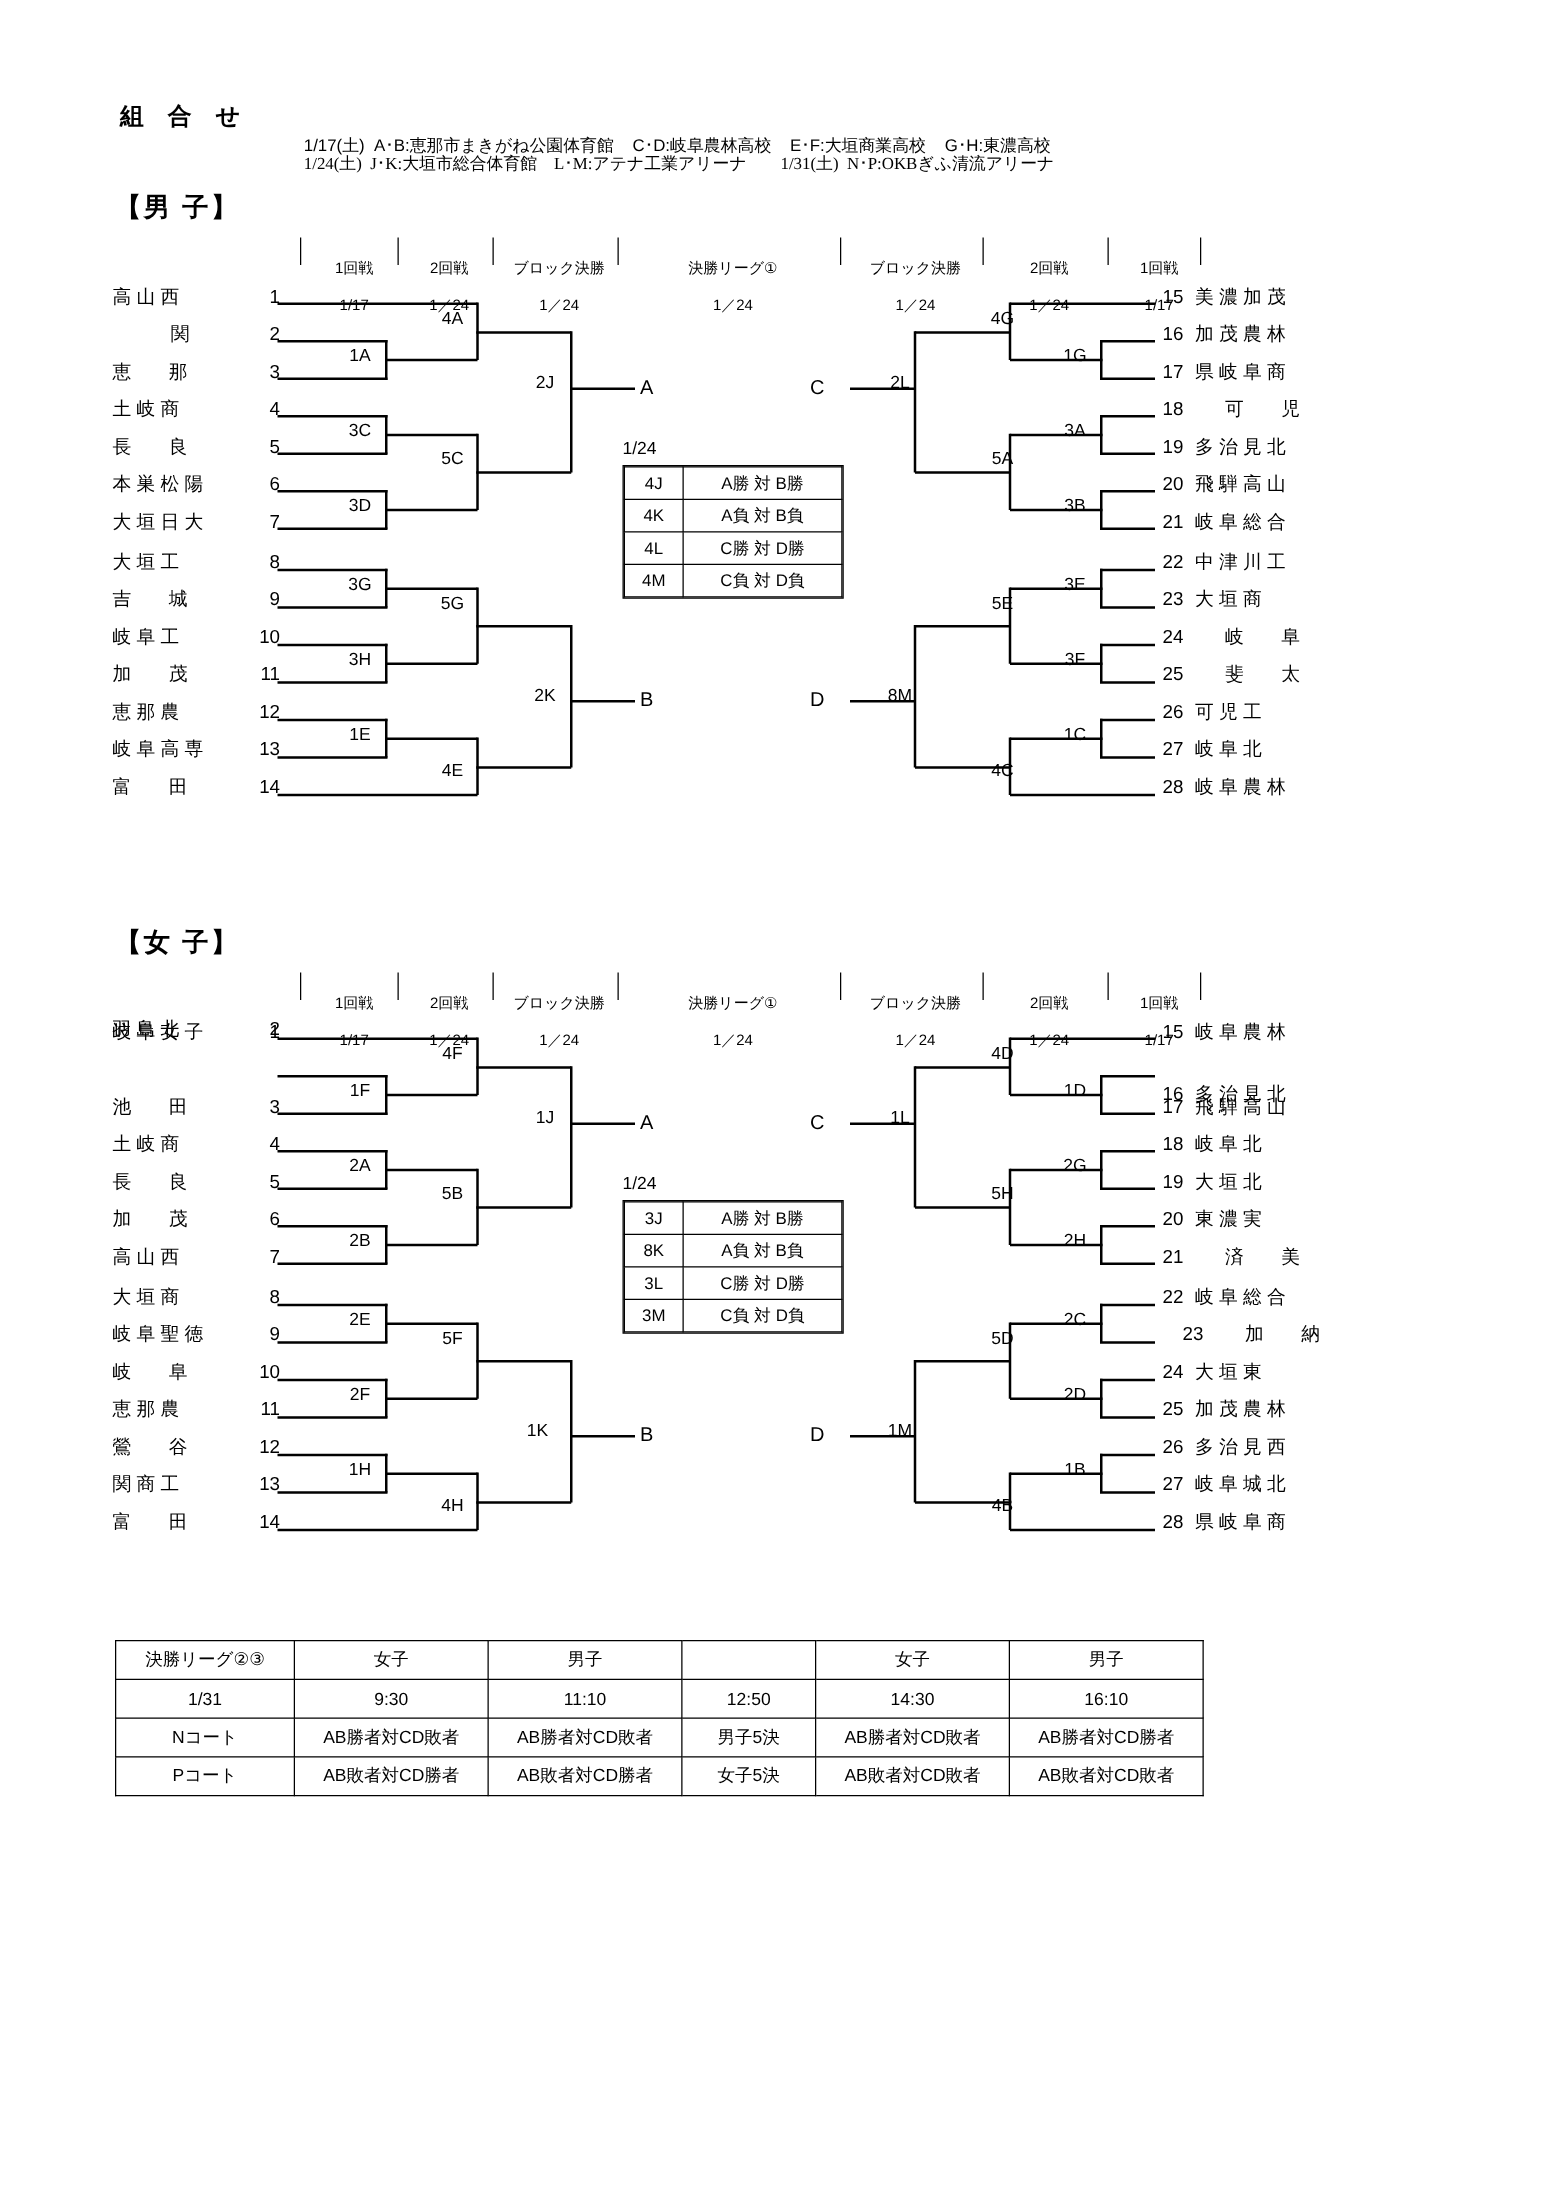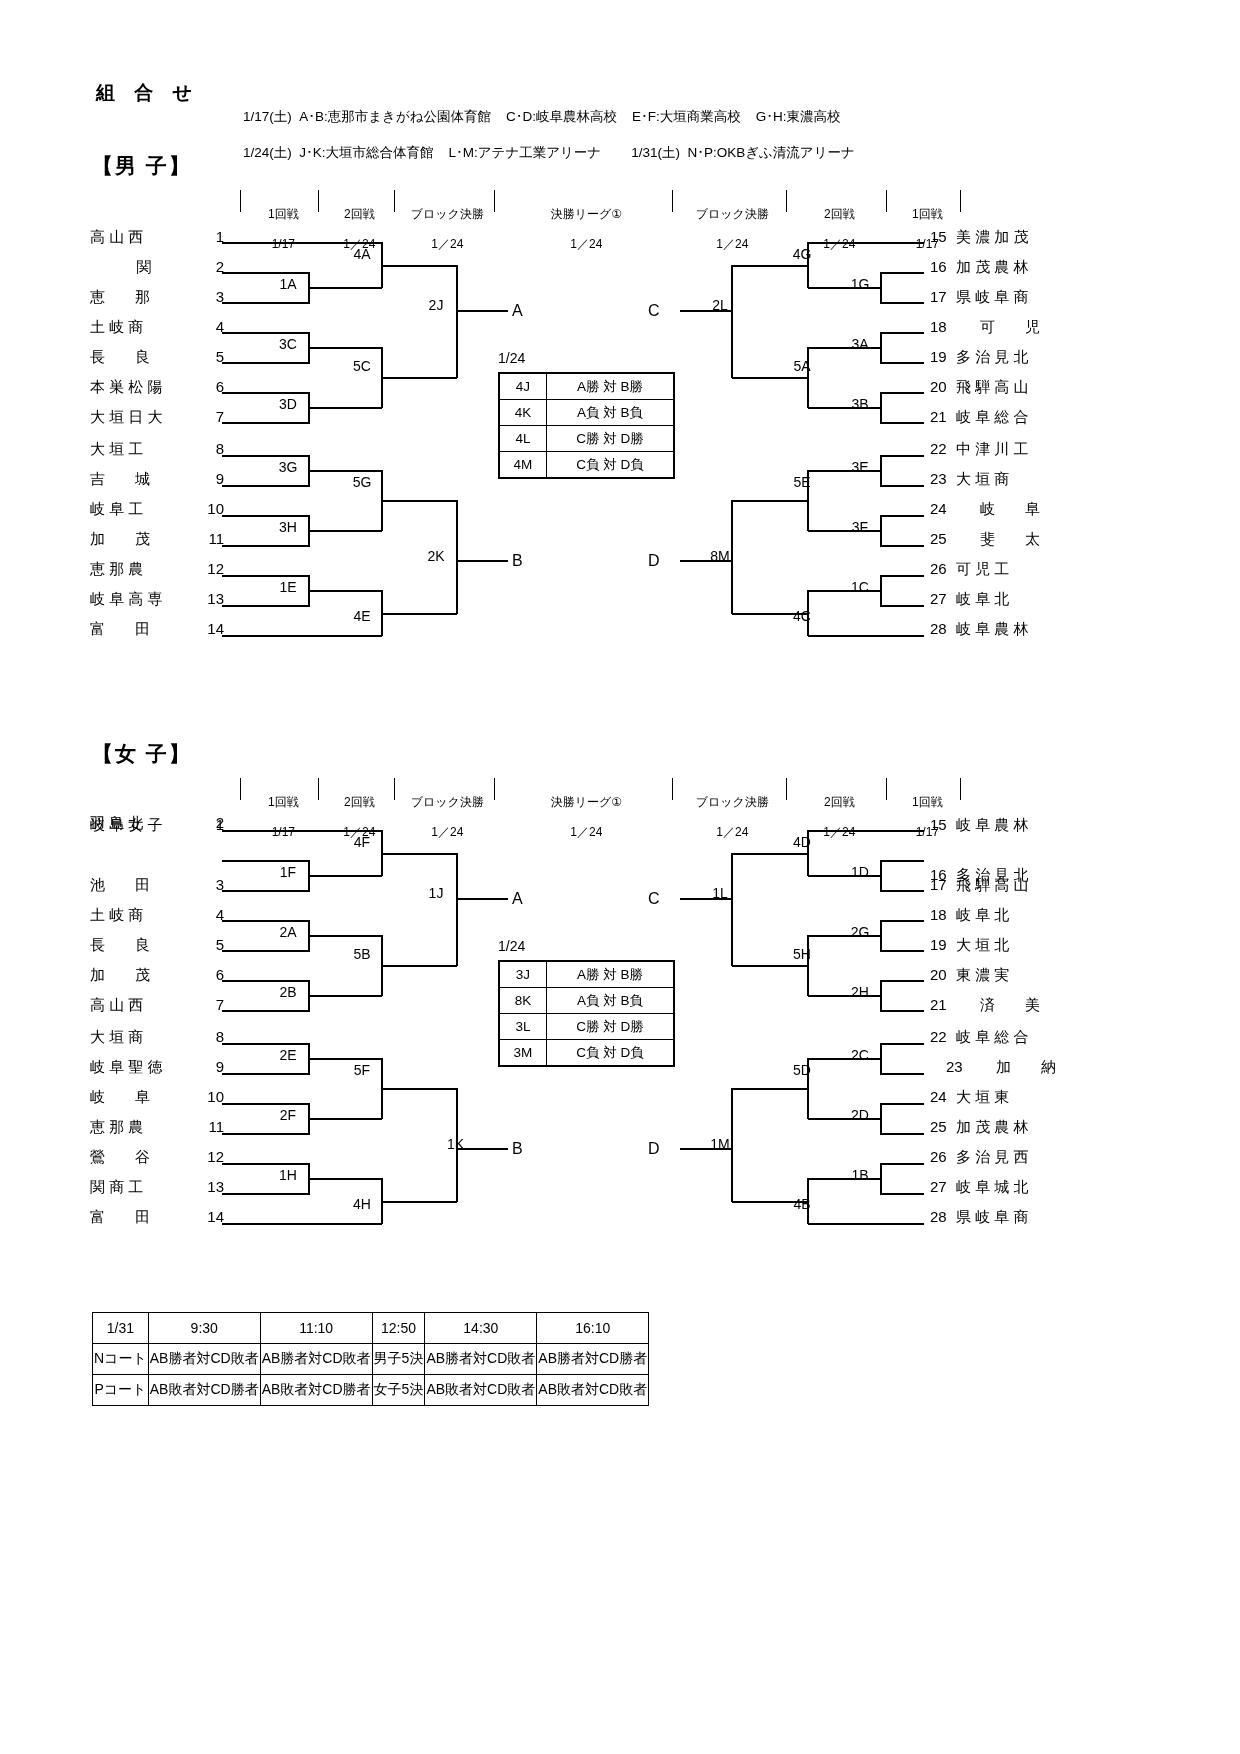--- a/index.html
+++ b/index.html
@@ -32,21 +32,21 @@
   .bigtable{position:absolute;border-collapse:collapse;}
   .bigtable td{border:1.6px solid #000;font-size:14px;height:28px;text-align:center;white-space:nowrap;}
   .bigtable td.hdr{font-weight:normal;}
   .slot{position:absolute;font-size:14px;text-align:center;}
 </style>
 </head>
 <body>
 
 <div class="abs ttl" style="left:96px;top:80px;">組 合 せ</div>
 <div class="abs venue" style="left:243px;top:108px;">1/17(土)  A･B:恵那市まきがね公園体育館    C･D:岐阜農林高校    E･F:大垣商業高校    G･H:東濃高校</div>
-<div class="abs venue" style="left:243px;top:144px;">1/24(土)  J･K:大垣市総合体育館    L･M:アテナ工業アリーナ        1/31(土)  N･P:OKBぎふ清流アリーナ</div>
+<div class="abs venue" style="left:243px;top:122px;font-family:Liberation Serif, serif;">1/24(土)  J･K:大垣市総合体育館    L･M:アテナ工業アリーナ        1/31(土)  N･P:OKBぎふ清流アリーナ</div>
 
 <div class="abs sect" style="left:92px;top:152px;">【男 子】</div>
 
 <div class="tick" style="left:240px;top:190px;height:22px;"></div>
 <div class="tick" style="left:318px;top:190px;height:22px;"></div>
 <div class="tick" style="left:394px;top:190px;height:22px;"></div>
 <div class="tick" style="left:494px;top:190px;height:22px;"></div>
 <div class="tick" style="left:672px;top:190px;height:22px;"></div>
 <div class="tick" style="left:786px;top:190px;height:22px;"></div>
 <div class="tick" style="left:886px;top:190px;height:22px;"></div>
@@ -408,21 +408,21 @@
 <div class="slot" style="left:342px;top:834px;width:40px;">4F</div>
 <div class="slot" style="left:268px;top:924px;width:40px;">2A</div>
 <div class="slot" style="left:342px;top:946px;width:40px;">5B</div>
 <div class="slot" style="left:268px;top:984px;width:40px;">2B</div>
 <div class="slot" style="left:416px;top:885px;width:40px;">1J</div>
 <div class="slot" style="left:268px;top:1047px;width:40px;">2E</div>
 <div class="slot" style="left:342px;top:1062px;width:40px;">5F</div>
 <div class="slot" style="left:268px;top:1107px;width:40px;">2F</div>
 <div class="slot" style="left:268px;top:1167px;width:40px;">1H</div>
 <div class="slot" style="left:342px;top:1196px;width:40px;">4H</div>
-<div class="slot" style="left:424px;top:1136px;width:40px;text-align:right;">1K</div>
+<div class="slot" style="left:410px;top:1136px;width:40px;">1K</div>
 
 <div class="slot" style="left:782px;top:834px;width:40px;">4D</div>
 <div class="slot" style="left:840px;top:864px;width:40px;">1D</div>
 <div class="slot" style="left:700px;top:885px;width:40px;">1L</div>
 <div class="slot" style="left:840px;top:924px;width:40px;">2G</div>
 <div class="slot" style="left:782px;top:946px;width:40px;">5H</div>
 <div class="slot" style="left:840px;top:984px;width:40px;">2H</div>
 <div class="slot" style="left:840px;top:1047px;width:40px;">2C</div>
 <div class="slot" style="left:782px;top:1062px;width:40px;">5D</div>
 <div class="slot" style="left:840px;top:1107px;width:40px;">2D</div>
@@ -454,20 +454,28 @@
     <tr>
       <td class="c1">3M</td>
       <td class="c2">C負 対 D負</td>
     </tr>
   </tbody>
     </table>
 </div>
 
 <table class="bigtable" style="left:92px;top:1312px;">
   <tbody>
+      <tr>
+    <td class="hdr" style="width:140px;">決勝リーグ②③</td>
+    <td class="hdr" style="width:152px;">女子</td>
+    <td class="hdr" style="width:152px;">男子</td>
+    <td class="hdr" style="width:104px;"></td>
+    <td class="hdr" style="width:152px;">女子</td>
+    <td class="hdr" style="width:152px;">男子</td>
+  </tr>
   <tr>
     <td>1/31</td>
     <td>9:30</td>
     <td>11:10</td>
     <td>12:50</td>
     <td>14:30</td>
     <td>16:10</td>
   </tr>
   <tr>
     <td>Nコート</td>

